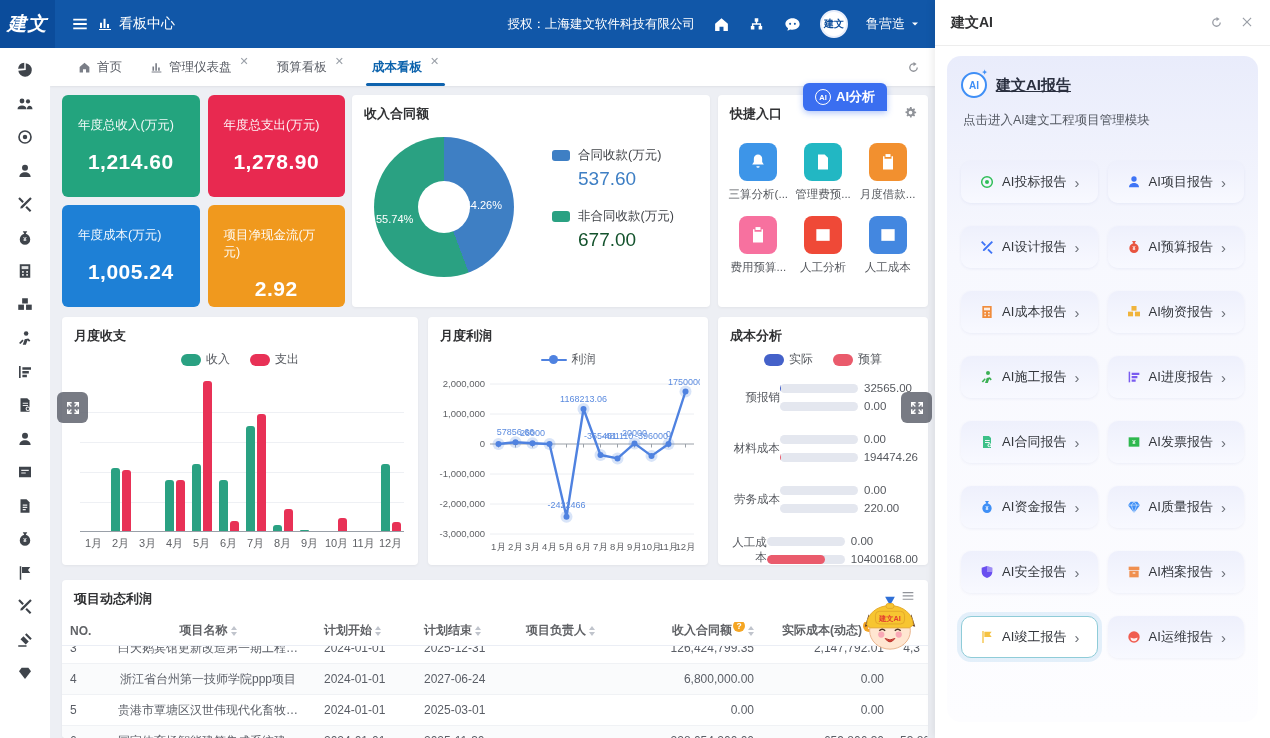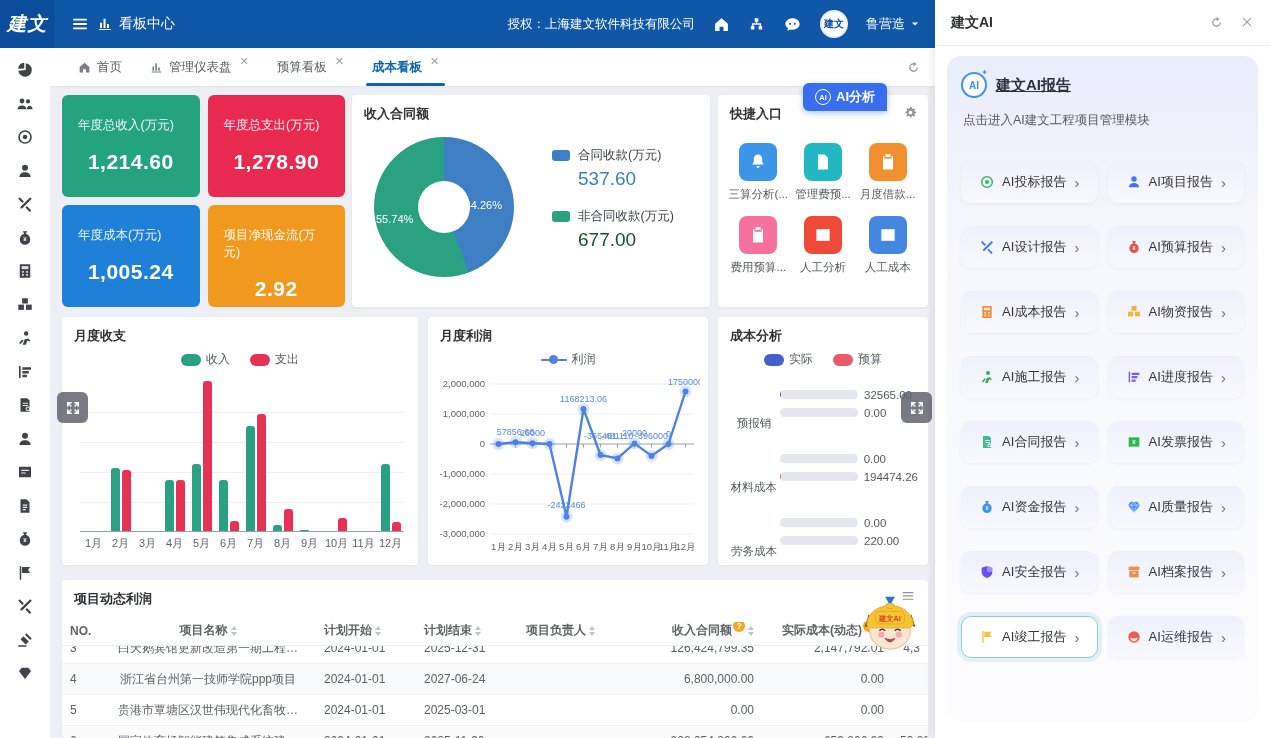--- a/index.html
+++ b/index.html
@@ -79,21 +79,21 @@
   
   .profit-panel { left:378px; top:231px; width:280px; height:248px; }
   .lg-line { position:relative; width:26px; height:12px; display:inline-block; }
   .lg-line .ln { position:absolute; top:5px; left:0; right:0; height:2.5px; background:#4f82e0; border-radius:2px; }
   .lg-line .dt { position:absolute; top:1.5px; left:8px; width:9px; height:9px; border-radius:50%; background:#4f82e0; }
 
   
   .cost-panel { left:668px; top:231px; width:210px; height:248px; }
   .cost-rows { padding:8px 10px 0 10px; }
   .c-row { display:flex; align-items:center; margin-bottom:9px; }
-  .c-label { width:52px; font-size:11.5px; color:#55585e; text-align:center;margin-top:40px; }
+  .c-label { width:52px; font-size:11.5px; color:#55585e; text-align:right; }
   .c-bars { flex:1; }
   .c-line { display:flex; align-items:center; gap:6px; margin:6px 0; }
   .track { position:relative; width:78px; height:9px; border-radius:5px; background:#e4e7ef; overflow:hidden; flex:none; }
   .fill { position:absolute; left:0; top:0; bottom:0; border-radius:5px; }
   .c-val { font-size:11.5px; color:#55585e; white-space:nowrap; }
 
   
   .table-panel { left:12px; top:494px; width:866px; height:158px; overflow:hidden; }
   .tbl-menu { position:absolute; right:12px; top:8px; color:#909399; cursor:pointer; }
   .tbl { margin-top:4px; }

